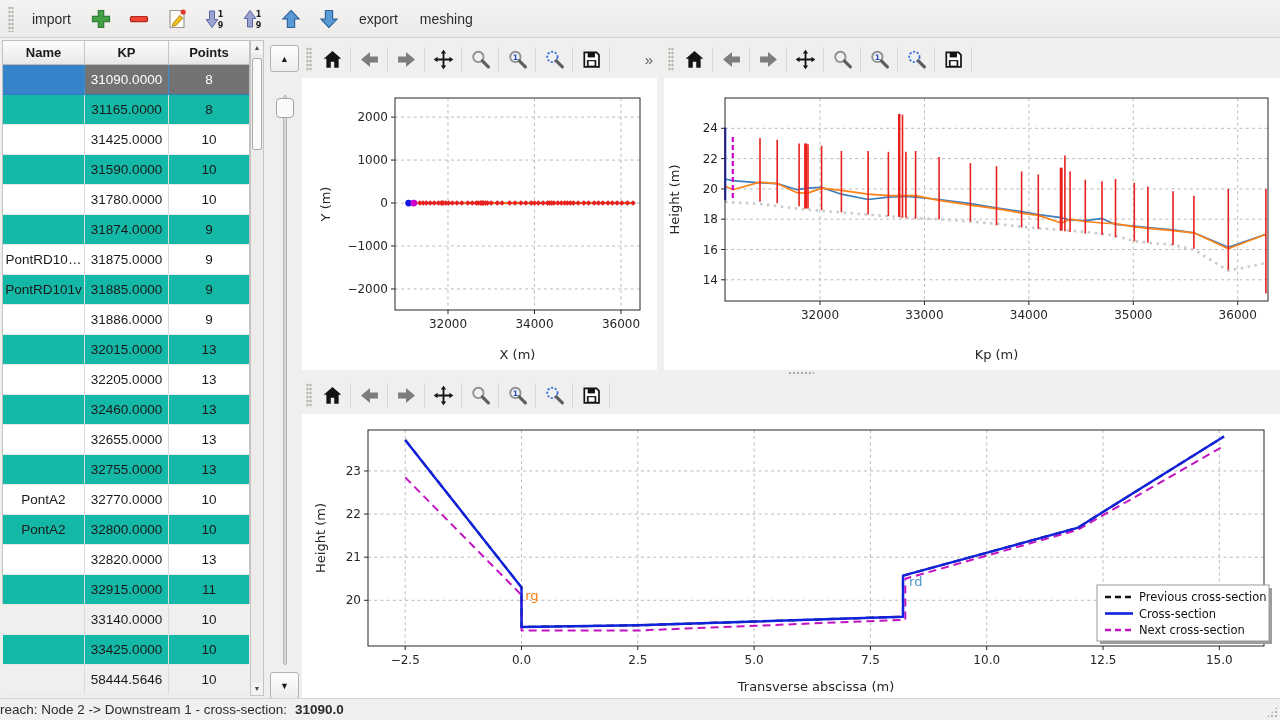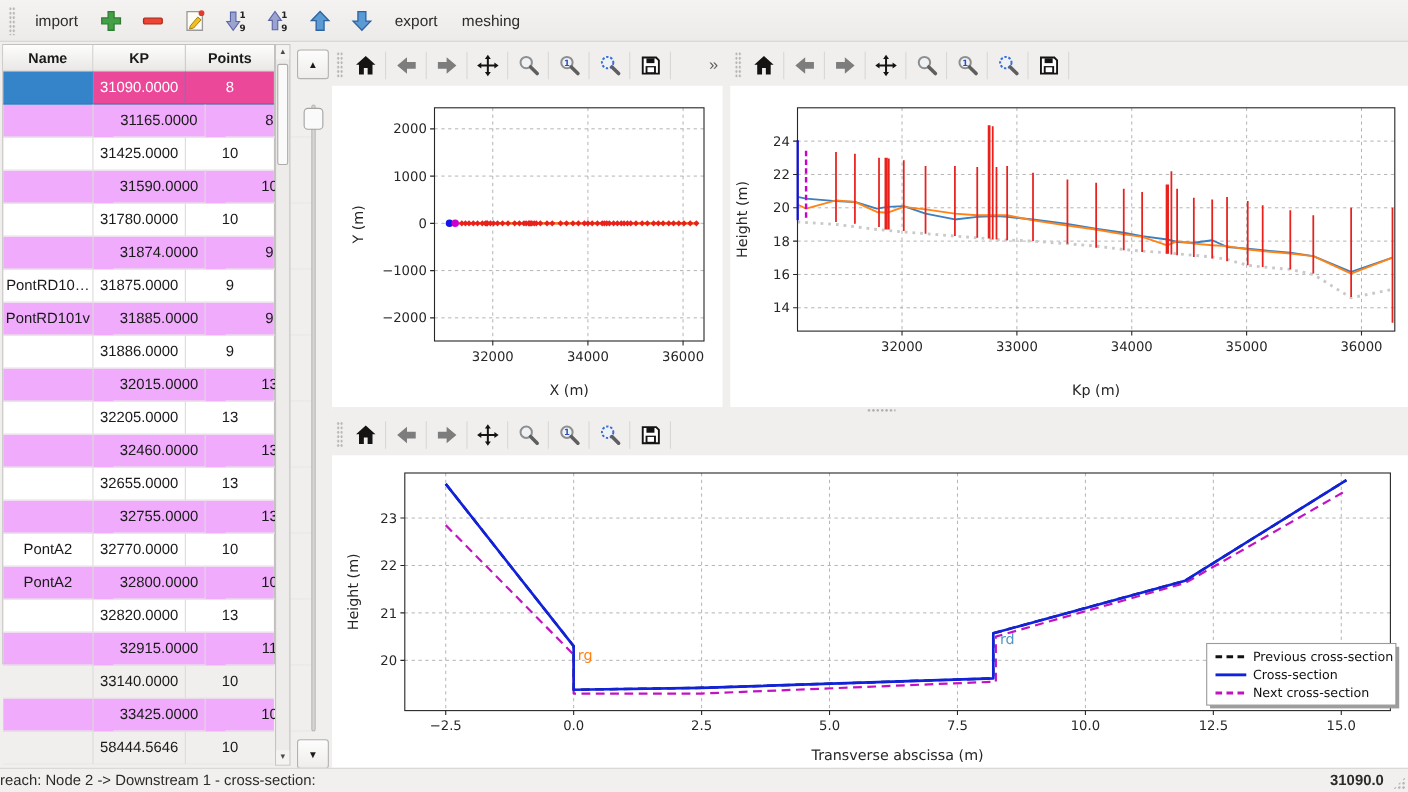--- a/index.html
+++ b/index.html
@@ -19,25 +19,25 @@
 
   
   #table-panel { position:absolute; left:2px; top:40px; width:248px; height:564px;
     background:#fff; border:1px solid #c3c1bf; }
   #table-header { display:grid; grid-template-columns:82px 84px 80px; height:24px;
     border-bottom:1px solid #bdbbb9; }
   .hcell { background:linear-gradient(#fdfdfc,#e9e8e6); border-right:1px solid #c6c4c2;
     font-weight:bold; font-size:13px; display:flex; align-items:center; justify-content:center; }
   .hcell:last-child { border-right:none; }
   .trow { display:grid; grid-template-columns:82px 84px 80px; height:30px; }
-  .trow.odd { background:#f0abfc;gap:18px; }
+  .trow.odd { background:#14b8a6; }
   .tcell { border-right:1px solid #dddbd9; border-bottom:1px solid #e9e7e5; font-size:13.5px;
     display:flex; align-items:center; justify-content:center; white-space:nowrap; overflow:hidden; }
   .tcell:last-child { border-right:none; }
-  .trow.selected .tcell { background:#ec4899; color:#fff; border-color:#3d8dd4; border-bottom-color:#2f7cbf; }
+  .trow.selected .tcell { background:#737373; color:#fff; border-color:#3d8dd4; border-bottom-color:#2f7cbf; }
   .trow.selected .tcell.name { background:#3583c8; }
 
   
   #table-scrollbar { position:absolute; left:250px; top:40px; width:14px; height:656px;
     background:#edecea; border:1px solid #c6c4c2; display:flex; flex-direction:column; }
   .sb-arrow { height:13px; display:flex; align-items:center; justify-content:center;
     font-size:7px; color:#4a4a4a; background:#f4f3f1; }
   .sb-track { flex:1; position:relative; }
   .sb-thumb { position:absolute; left:1px; width:10px; top:4px; height:92px;
     background:#fbfafa; border:1px solid #aeaca9; border-radius:2px; }
@@ -72,21 +72,21 @@
     background-image:radial-gradient(#aBA9a7 1px, transparent 1.2px); background-size:4px 4px; }
 
   svg text.tick { font-family:"DejaVu Sans",sans-serif; font-size:12px; fill:#262626; }
   svg text.axlabel { font-family:"DejaVu Sans",sans-serif; font-size:13px; fill:#262626; }
   svg text.legend-text { font-family:"DejaVu Sans",sans-serif; font-size:11.5px; fill:#111; }
   svg text.anno { font-family:"DejaVu Sans",sans-serif; }
 
   
   #status-bar { position:absolute; left:0; top:698px; width:1280px; height:22px;
     background:#f1f0ee; border-top:1px solid #d8d6d4; display:flex; align-items:center;
-    justify-content:space-between; padding-right:22px; font-size:13.5px; color:#2b2b2b; }
+    justify-content:flex-start; padding-right:22px; font-size:13.5px; color:#2b2b2b; }
   #status-bar b { margin-left:8px; }
   #resize-grip { position:absolute; right:2px; bottom:2px; width:12px; height:12px;
     background-image:radial-gradient(#b5b3b1 1px, transparent 1.2px); background-size:4px 4px;
     clip-path:polygon(100% 0, 100% 100%, 0 100%); }
 </style>
 </head>
 <body>
 
 <div id="app-toolbar">
   <div class="tb-handle"></div>

